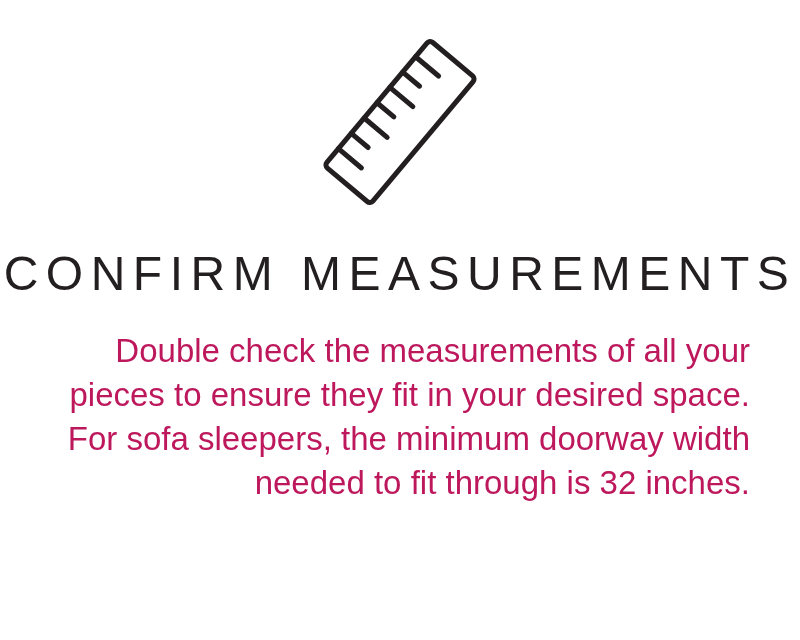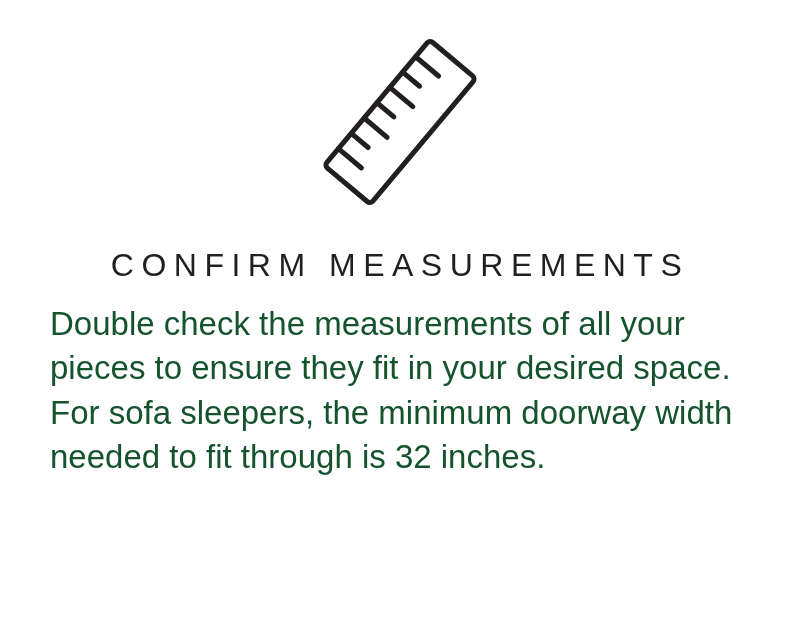--- a/index.html
+++ b/index.html
@@ -29,34 +29,34 @@
     display: flex;
     align-items: center;
     justify-content: center;
     margin-top: 4px;
   }
   .icon-wrap svg {
     display: block;
   }
   .headline {
     margin: 26px 0 0 0;
-    font-size: 32px;
+    font-size: 48px;
     font-weight: 400;
     letter-spacing: 7.5px;
     text-align: center;
     color: #231f20;
     line-height: 1.1;
     white-space: nowrap;
   }
   .body-copy {
-    margin: 19px 0 0 0;
+    margin: 28px 0 0 0;
     font-size: 33px;
     line-height: 1.34;
-    text-align: left;
-    color: #14532d;
+    text-align: right;
+    color: #be185d;
     max-width: 700px;
     font-weight: 400;
   }
 </style>
 </head>
 <body>
 
 <div class="card">
 
   <div class="icon-wrap">

